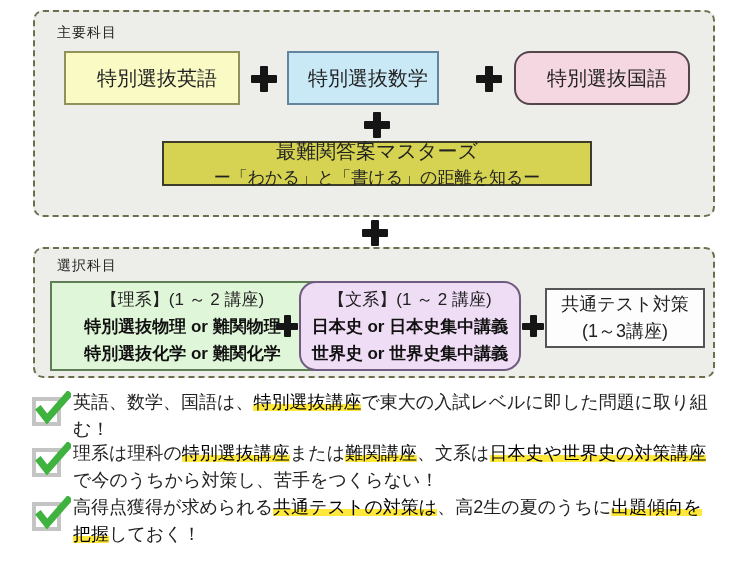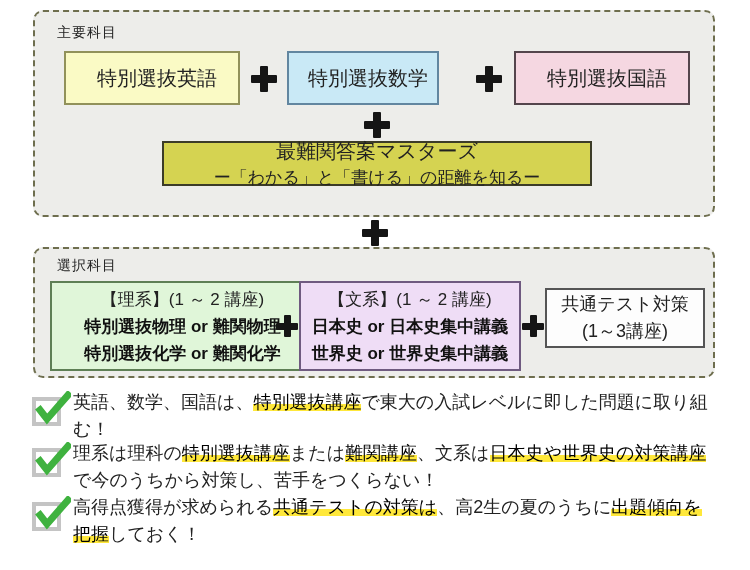--- a/index.html
+++ b/index.html
@@ -43,21 +43,21 @@
     flex-direction:column;
     align-items:center;
     justify-content:center;
     text-align:center;
   }
 
   
   .subject-box { top:39px; height:54px; font-size:20px;padding-left:10px; }
   #box-english  { left:29px;  width:176px; }
   #box-math     { left:252px; width:152px; }
-  #box-kokugo   { left:479px; width:176px; }
+  #box-kokugo   { left:479px; width:176px;border-radius:16px; }
 
   #box-master {
     left:127px; top:129px; width:430px; height:45px;
     line-height:1.45;
   }
   #box-master .line1 { font-size:20px; }
   #box-master .line2 { font-size:17px; }
 
   
   .elective-box { top:32px; height:90px; font-size:17px; line-height:27px; }
@@ -149,21 +149,21 @@
   <div class="panel-label">選択科目</div>
 
   <div class="box elective-box" id="box-science" style="background-color: rgb(224, 246, 217); border-color: rgb(94, 127, 85);">
     <span>【理系】(1 ～ 2 講座)</span>
     <span class="bold-line">特別選抜物理 or 難関物理</span>
     <span class="bold-line">特別選抜化学 or 難関化学</span>
   </div>
 
   <div class="plus small" id="plus-elec-1"></div>
 
-  <div class="box elective-box" id="box-bunkei" style="background-color: rgb(239, 221, 246); border-color: rgb(111, 90, 128);">
+  <div class="box elective-box" id="box-bunkei" style="background-color: rgb(239, 221, 246); border-color: rgb(111, 90, 128); border-radius: 17px;">
     <span>【文系】(1 ～ 2 講座)</span>
     <span class="bold-line">日本史 or 日本史集中講義</span>
     <span class="bold-line">世界史 or 世界史集中講義</span>
   </div>
 
   <div class="plus small" id="plus-elec-2"></div>
 
   <div class="box" id="box-kyotsu" style="background-color: rgb(253, 253, 253); border-color: rgb(85, 85, 85);">
     <span>共通テスト対策</span>
     <span>(1～3講座)</span>

